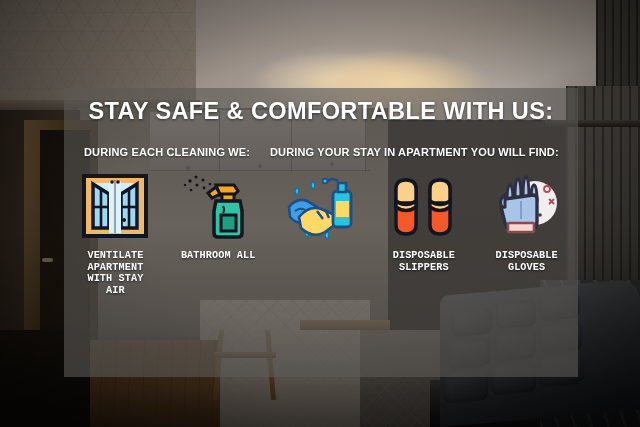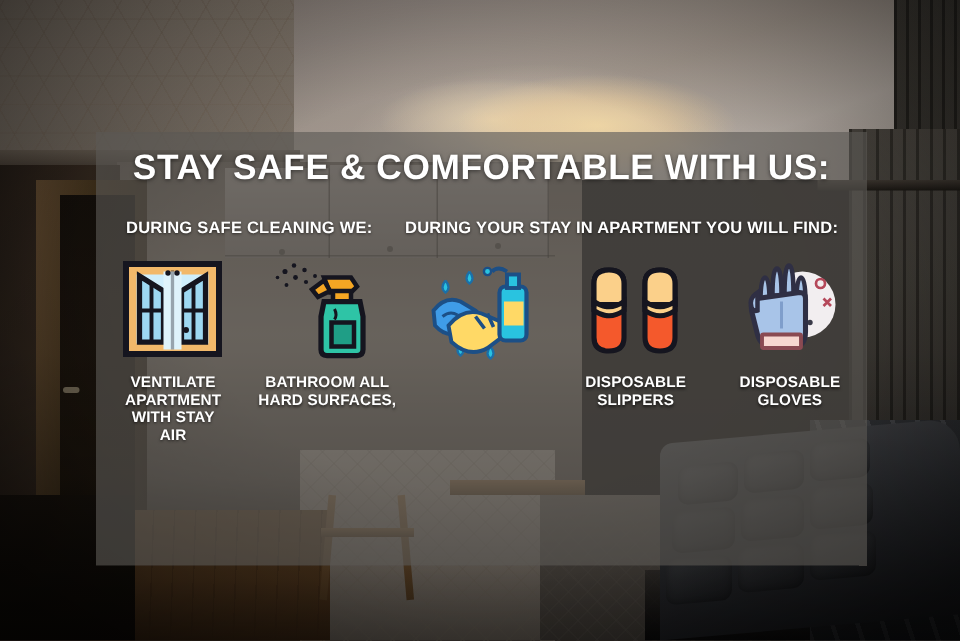--- a/index.html
+++ b/index.html
@@ -167,21 +167,21 @@
     white-space:nowrap;
   }
   #sub-left  { left:20px; }
   #sub-right { left:206px; }
 
   
   #cols {
     position:absolute; left:0; top:80px; width:514px; height:152px;
     display:flex;
   }
-  .col { flex:1 1 0; display:flex; flex-direction:column; align-items:center; }
+  .col { flex:1 1 0; display:flex; flex-direction:column; align-items:center;font-family:Liberation Mono, monospace; }
   .icon-box { width:78px; height:76px; display:flex; align-items:center; justify-content:center; }
   .caption {
     margin-top:6px; text-align:center; color:#fff;
     font-size:10.2px; font-weight:bold; line-height:11.6px;
     letter-spacing:.1px;
     text-shadow:0 1px 2px rgba(0,0,0,.65);
   }
 </style>
 </head>
 <body>
@@ -235,21 +235,21 @@
   </div>
 
   <div class="photo-dim"></div>
   <div class="vignette"></div>
 </div>
 
 <div id="panel">
 
   <div id="title">STAY SAFE &amp; COMFORTABLE WITH US:</div>
 
-  <div class="subhead" id="sub-left">DURING SAFE CLEANING WE:</div>
+  <div class="subhead" id="sub-left">DURING EACH CLEANING WE:</div>
   <div class="subhead" id="sub-right">DURING YOUR STAY IN APARTMENT YOU WILL FIND:</div>
 
   <div id="cols">
 
     <div class="col">
       <div class="icon-box">
         <svg width="72" height="70" viewBox="0 0 72 70">
           <rect x="5" y="5" width="62" height="60" fill="#f2b86a" stroke="#15151f" stroke-width="4"></rect>
           <rect x="12" y="12" width="48" height="46" fill="#cfeefc" stroke="none"></rect>
           <path d="M14 13 L30 23 L30 57 L14 57 Z" fill="#9ed8f2" stroke="#15151f" stroke-width="3.5"></path>
@@ -289,21 +289,20 @@
           <path d="M34 14 L52 14 L56 20 L52 24 L38 24 Z" fill="#f5a623" stroke="#15151f" stroke-width="3"></path>
           <path d="M34 16 L26 22 L30 27 L38 23 Z" fill="#f5a623" stroke="#15151f" stroke-width="3"></path>
           <rect x="40" y="23" width="12" height="7" fill="#f5a623" stroke="#15151f" stroke-width="3"></rect>
           <path d="M34 30 L58 30 L60 40 L60 62 Q60 66 56 66 L36 66 Q32 66 32 62 L32 40 Z" fill="#2ec4a6" stroke="#15151f" stroke-width="3.5"></path>
           <rect x="39" y="44" width="15" height="16" fill="#1f9e86" stroke="#15151f" stroke-width="3"></rect>
           <path d="M41 35 Q43 39 41 42" stroke="#15151f" stroke-width="2" fill="none"></path>
         </svg>
       </div>
       <div class="caption">
         <div>BATHROOM ALL</div>
-        <div>HARD SURFACES,</div>
       </div>
     </div>
 
     <div class="col">
       <div class="icon-box">
         <svg width="76" height="70" viewBox="0 0 76 70">
           <g fill="#29c3e0" stroke="#1b6fa8" stroke-width="1.5">
             <path d="M14 16 q4 5 0 8 q-4 -3 0 -8"></path>
             <path d="M30 10 q4 5 0 8 q-4 -3 0 -8"></path>
             <path d="M8 34 q4 5 0 8 q-4 -3 0 -8"></path>

